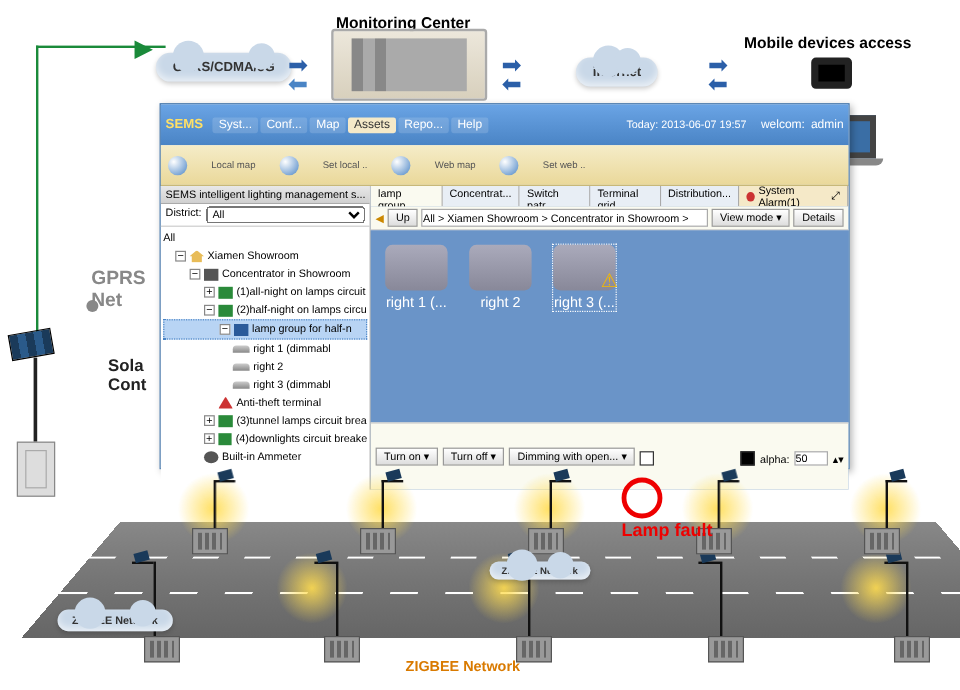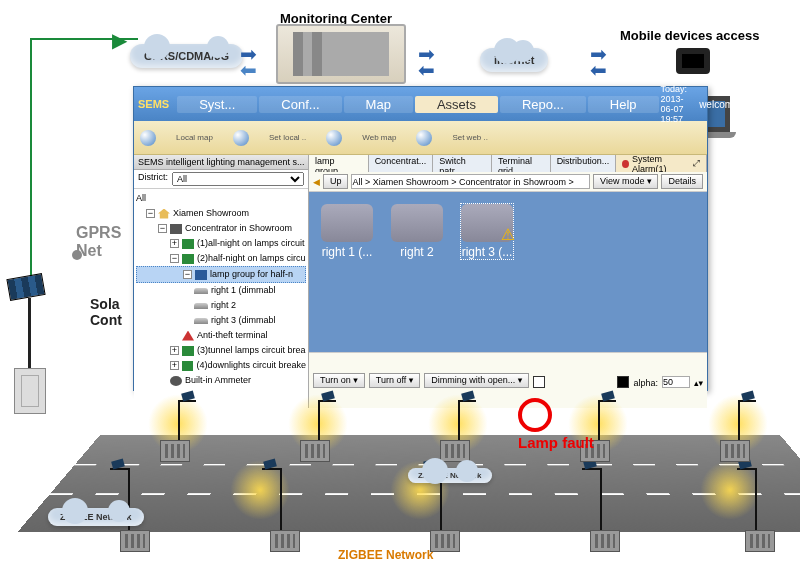--- a/index.html
+++ b/index.html
@@ -17,21 +17,21 @@
 .laptop .screen{background:#3a6ea5;border:5px solid #444;width:54px;height:36px}
 .laptop .base{background:#888;width:66px;height:6px;margin-left:-6px;border-radius:0 0 6px 6px}
 .solar{position:absolute;transform:rotate(-10deg);background:linear-gradient(90deg,#1a3a5a 0 20%,#2a5a8a 20% 40%,#1a3a5a 40% 60%,#2a5a8a 60% 80%,#1a3a5a 80%);border:1px solid #000}
 .pole{position:absolute;width:3px;background:#222}
 .lamp-glow{position:absolute;width:60px;height:60px;border-radius:50%;background:radial-gradient(circle,rgba(255,220,80,.9)0%,rgba(255,220,80,0)70%)}
 .cabinet{position:absolute;background:#ddd;border:1px solid #888;width:32px;height:46px}
 .cabinet::after{content:"";position:absolute;inset:6px;border:1px solid #aaa}
 .app{position:absolute;left:133px;top:86px;width:575px;height:305px;border:1px solid #3a6ea5;background:#e8eef5;font-size:10px;box-shadow:2px 2px 6px rgba(0,0,0,.3)}
 .menubar{background:linear-gradient(#6aa4e5,#4a84c5);color:#fff;display:flex;align-items:center;height:34px;padding:0 4px;gap:2px}
 .menubar .logo{color:#ffe066;font-weight:bold;font-size:11px;margin-right:6px}
-.menubar .menu{background:rgba(255,255,255,.15);padding:1px 22px;border-radius:2px;font-size:13px}
+.menubar .menu{background:rgba(255,255,255,.15);padding:1px 5px;border-radius:2px;font-size:10px}
 .menubar .menu.active{background:#f5e9c8;color:#333}
 .menubar .status{margin-left:auto;font-size:9px}
 .toolbar{background:linear-gradient(#f5ecc8,#ead89a);height:34px;display:flex;align-items:center;gap:20px;padding:0 6px;font-size:8px;color:#555;border-bottom:1px solid #c8b878}
 .toolbar .icon{width:16px;height:16px;border-radius:50%;background:radial-gradient(circle at 30% 30%,#fff,#4a84c5)}
 .body{display:flex;height:253px}
 .sidebar{width:175px;background:#fff;border-right:1px solid #aaa;display:flex;flex-direction:column}
 .sidehead{background:linear-gradient(#e8e8e8,#d0d0d0);font-size:9px;padding:2px 4px;border-bottom:1px solid #aaa;white-space:nowrap;overflow:hidden}
 .filter{display:flex;padding:2px 4px;border-bottom:1px solid #ccc;font-size:9px}
 .filter select{flex:1;font-size:9px;margin-left:4px}
 .tree{flex:1;overflow:auto;padding:2px;font-size:9px;line-height:15px}

